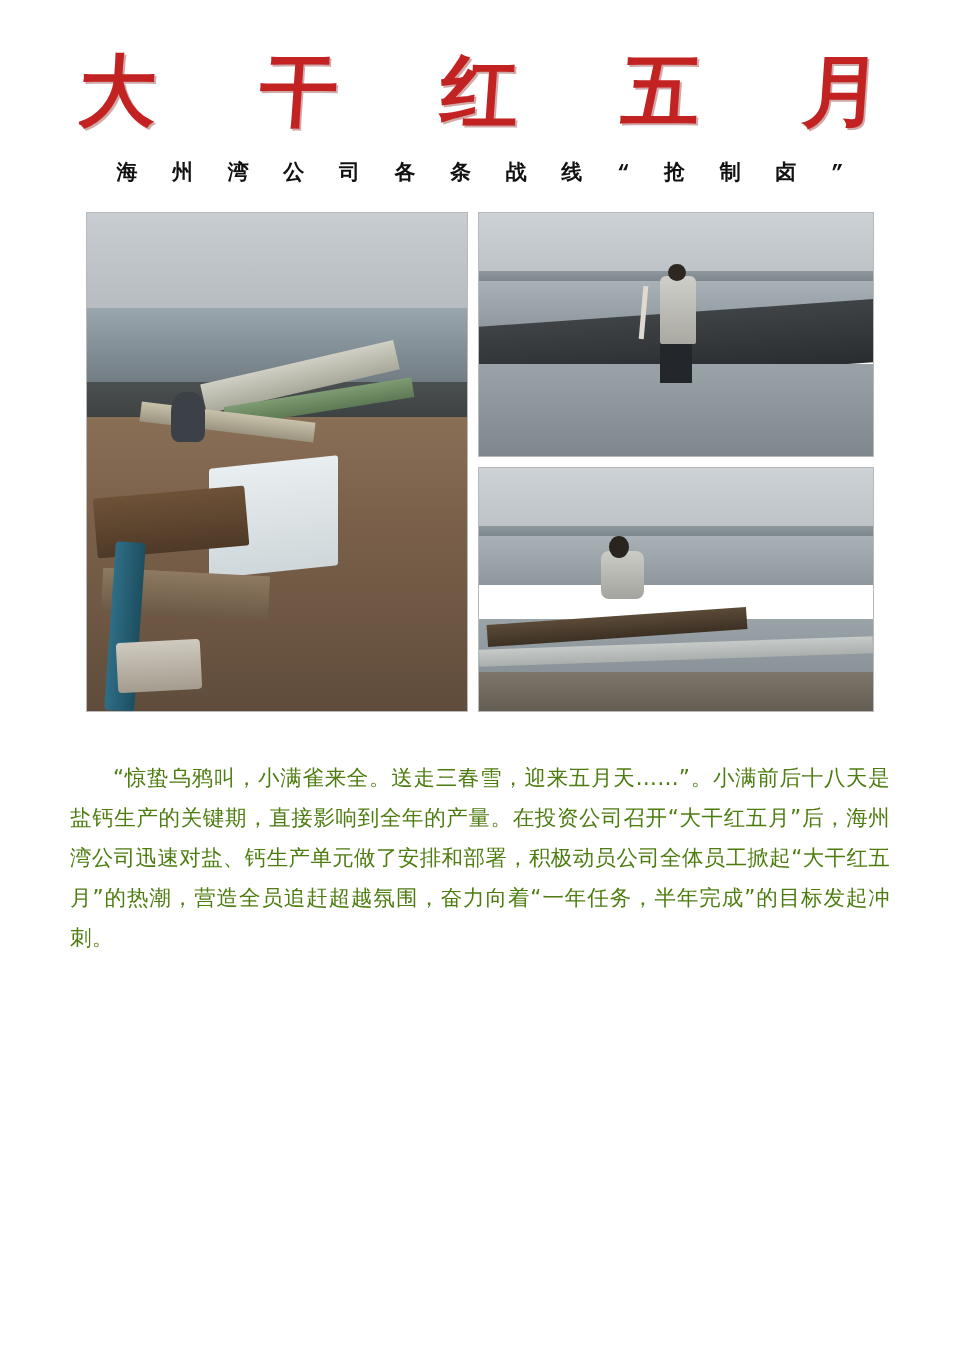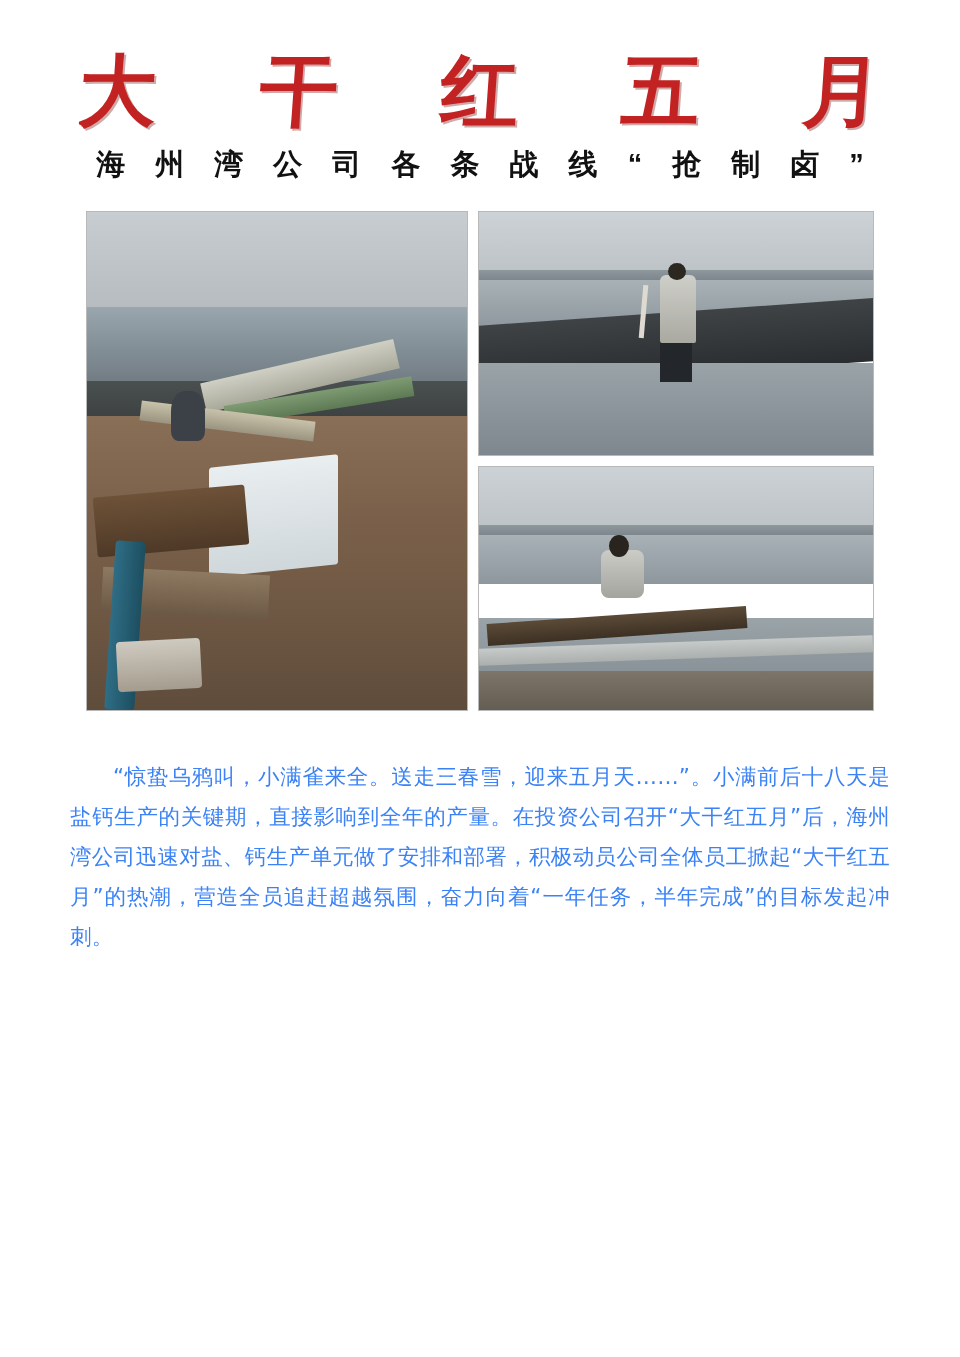--- a/index.html
+++ b/index.html
@@ -33,24 +33,24 @@
     font-weight: 700;
     font-size: 78px;
     line-height: 1;
     letter-spacing: 38px;
     padding-left: 38px;
     text-shadow: 2px 2px 0 rgba(120,10,10,0.35);
     transform: skewX(-4deg);
     display: block;
   }
   .masthead-sub {
-    margin-top: 15px;
-    font-family: Liberation Sans, sans-serif;
+    margin-top: 28px;
+    font-family: Liberation Mono, monospace;
     font-weight: 700;
-    font-size: 29px;
+    font-size: 21px;
     letter-spacing: 11px;
     padding-left: 11px;
     color: #111111;
     display: block;
   }
 
   
   .photos {
     margin: 26px auto 0 auto;
     width: 788px;
@@ -217,21 +217,21 @@
     transform: rotate(-2deg);
     opacity: .85;
   }
 
   
   .article {
     margin: 46px 70px 0 70px;
     font-family: "DejaVu Sans", "Liberation Sans", sans-serif;
     font-size: 21.5px;
     line-height: 40px;
-    color: #3b82f6;
+    color: #4d7c0f;
     text-align: justify;
     letter-spacing: 0.2px;
   }
   .article p {
     margin: 0;
     text-indent: 2em;
   }
 </style>
 </head>
 <body>

